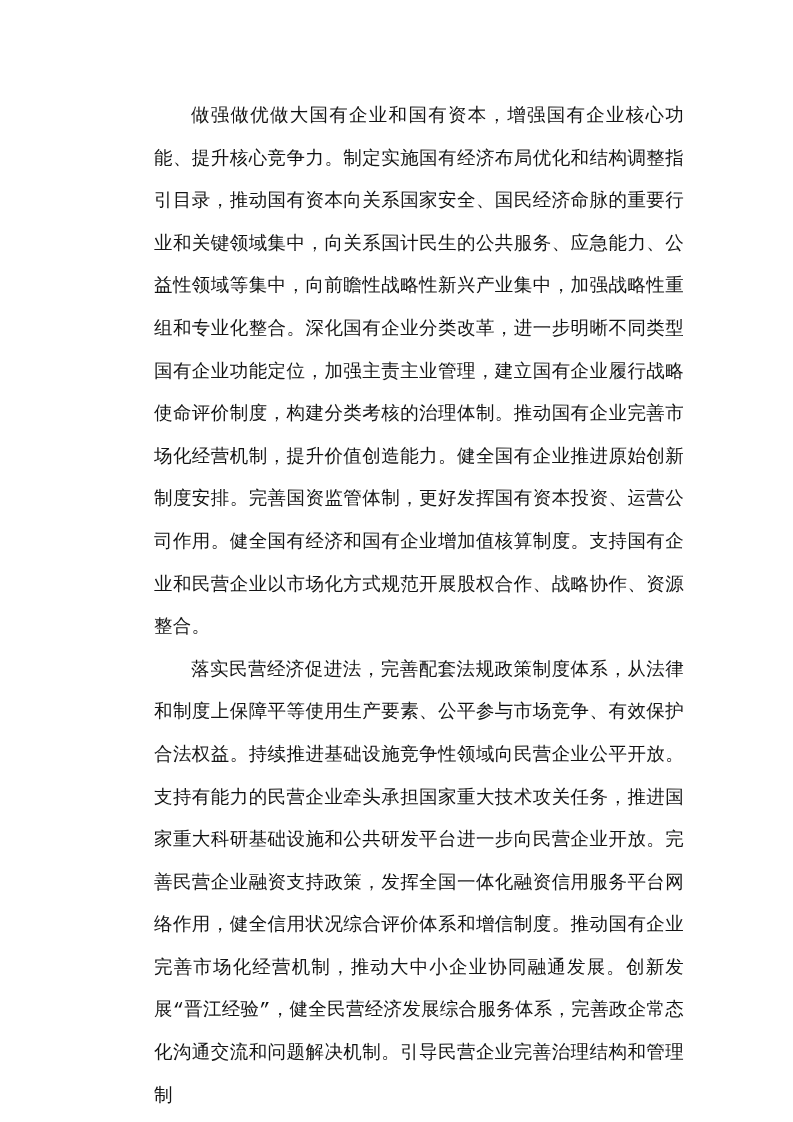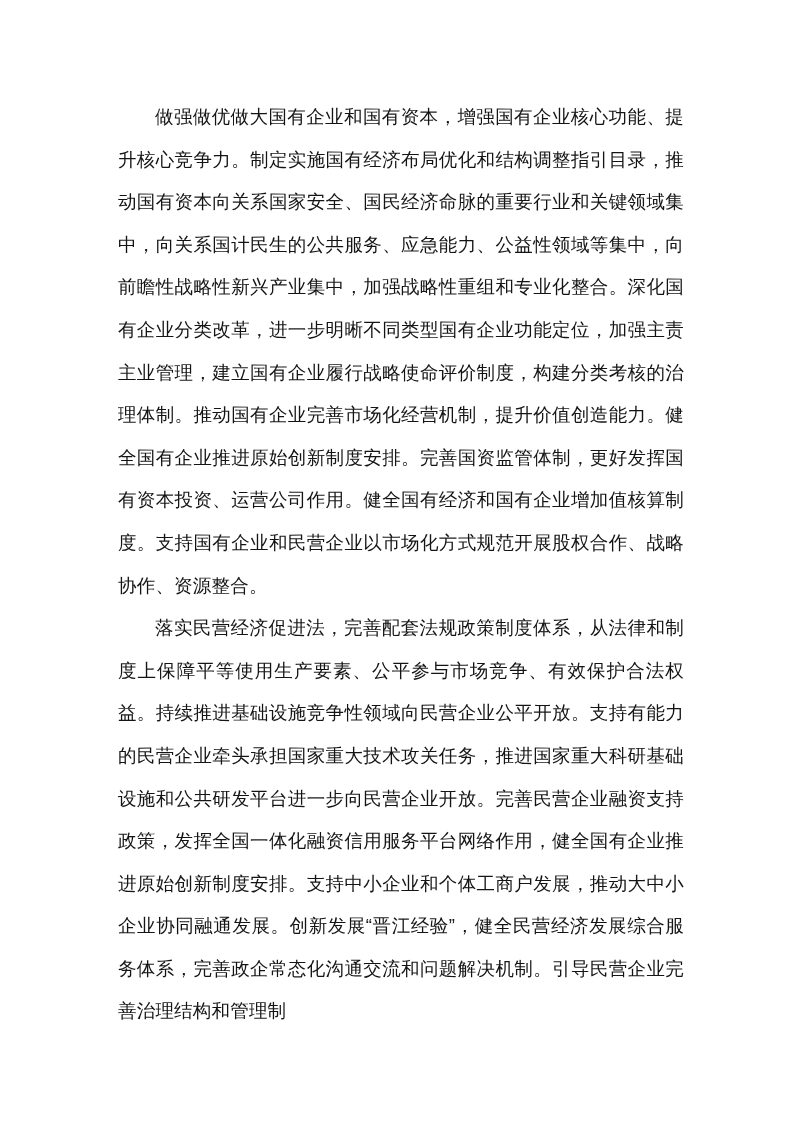--- a/index.html
+++ b/index.html
@@ -7,22 +7,23 @@
     padding: 0;
     background: #ffffff;
   }
   .page {
     position: relative;
     width: 793px;
     height: 1122px;
     background: #ffffff;
     overflow: hidden;
     box-sizing: border-box;
-    font-family: Liberation Sans, sans-serif;
+    font-family: Liberation Mono, monospace;
     color: #141414;
+    padding-left: 36px;
   }
   .content {
     box-sizing: border-box;
     padding: 96px 109px 0 118px;
   }
   .para {
     margin: 0;
     font-size: 18.5px;
     line-height: 42.6px;
     text-align: justify;
@@ -46,16 +47,16 @@
 </style>
 </head>
 <body>
 
 <div class="page">
   <div class="content">
 
     <p class="para">做强做优做大国有企业和国有资本，增强国有企业核心功能、提升核心竞争力。制定实施国有经济布局优化和结构调整指引目录，推动国有资本向关系国家安全、国民经济命脉的重要行业和关键领域集中，向关系国计民生的公共服务、应急能力、公益性领域等集中，向前瞻性战略性新兴产业集中，加强战略性重组和专业化整合。深化国有企业分类改革，进一步明晰不同类型国有企业功能定位，加强主责主业管理，建立国有企业履行战略使命评价制度，构建分类考核的治理体制。推动国有企业完善市场化经营机制，提升价值创造能力。健全国有企业推进原始创新制度安排。完善国资监管体制，更好发挥国有资本投资、运营公司作用。健全国有经济和国有企业增加值核算制度。支持国有企业和民营企业以市场化方式规范开展股权合作、战略协作、资源整合。</p>
 
 
-    <p class="para">落实民营经济促进法，完善配套法规政策制度体系，从法律和制度上保障平等使用生产要素、公平参与市场竞争、有效保护合法权益。持续推进基础设施竞争性领域向民营企业公平开放。支持有能力的民营企业牵头承担国家重大技术攻关任务，推进国家重大科研基础设施和公共研发平台进一步向民营企业开放。完善民营企业融资支持政策，发挥全国一体化融资信用服务平台网络作用，健全国有企业推进原始创新制度安排。支持中小企业和个体工商户发展，推动大中小企业协同融通发展。创新发展“晋江经验”，健全民营经济发展综合服务体系，完善政企常态化沟通交流和问题解决机制。引导民营企业完善治理结构和管理制</p>
+    <p class="para">落实民营经济促进法，完善配套法规政策制度体系，从法律和制度上保障平等使用生产要素、公平参与市场竞争、有效保护合法权益。持续推进基础设施竞争性领域向民营企业公平开放。支持有能力的民营企业牵头承担国家重大技术攻关任务，推进国家重大科研基础设施和公共研发平台进一步向民营企业开放。完善民营企业融资支持政策，发挥全国一体化融资信用服务平台网络作用，健全信用状况综合评价体系和增信制度。推动国有企业完善市场化经营机制，推动大中小企业协同融通发展。创新发展“晋江经验”，健全民营经济发展综合服务体系，完善政企常态化沟通交流和问题解决机制。引导民营企业完善治理结构和管理制</p>
 
   </div>
 </div>
 
 </body></html>

